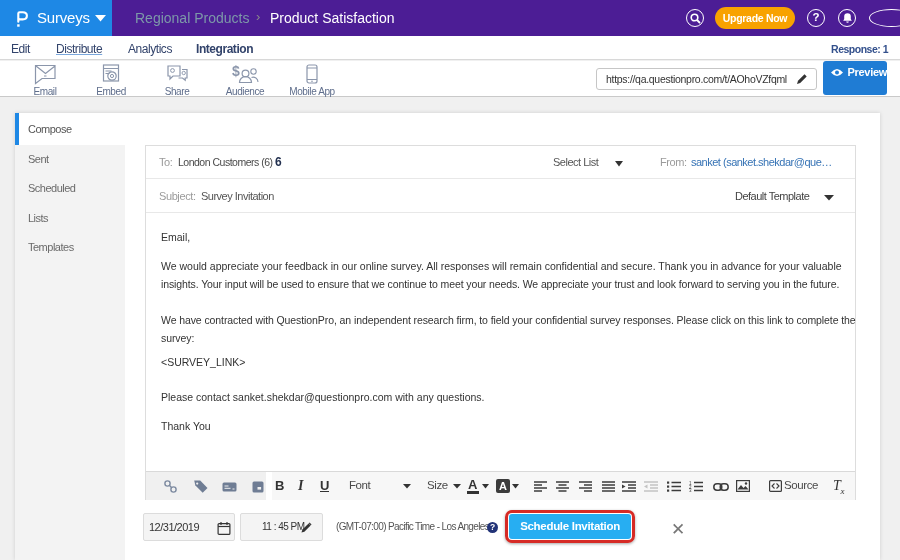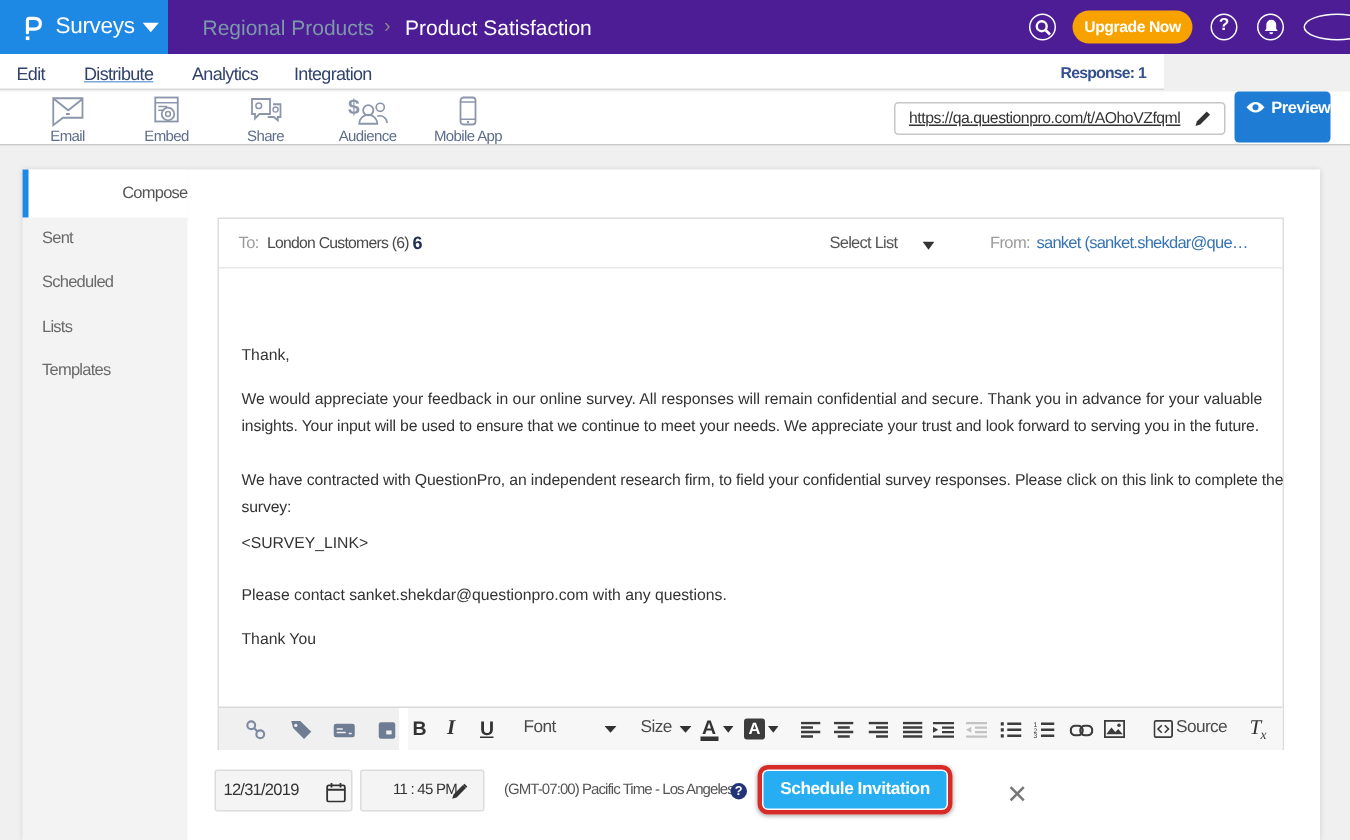--- a/index.html
+++ b/index.html
@@ -9,36 +9,36 @@
 .top { position:absolute; left:0; top:0; width:900px; height:36px; background:#4c1d95; }
 .logo-block { position:absolute; left:0; top:0; width:112px; height:36px; background:#1e88e5; }
 .surveys { position:absolute; left:37px; top:9px; color:#fff; font-size:15px; letter-spacing:-0.2px; }
 .crumb1 { position:absolute; left:135px; top:10px; color:#7d98a9; font-size:14px; }
 .crumbsep { position:absolute; left:256px; top:9px; color:#8a8a8a; font-size:13px; }
 .crumb2 { position:absolute; left:270px; top:10px; color:#ffffff; font-size:14px; }
 .hcircle { position:absolute; top:9px; width:18px; height:18px; border:1.4px solid #fff; border-radius:50%; color:#fff; }
 .upgrade { position:absolute; left:715px; top:7px; width:80px; height:22px; background:#f8a200; border-radius:11px; color:#fff; font-size:10.5px; font-weight:bold; text-align:center; line-height:22px; letter-spacing:-0.3px; }
 
 
-.nav { position:absolute; left:0; top:36px; width:776px; height:24px; background:#fff; border-bottom:1px solid #d8d8d8; }
+.nav { position:absolute; left:0; top:36px; width:900px; height:24px; background:#fff; border-bottom:1px solid #d8d8d8; }
 .nav a { position:absolute; top:6px; color:#32436b; font-size:12px; text-decoration:none; letter-spacing:-0.45px; }
 .resp { position:absolute; top:7px; right:12px; color:#33508c; font-size:10.5px; font-weight:bold; letter-spacing:-0.5px; }
 
 
 .stoolbar { position:absolute; left:0; top:61px; width:900px; height:36px; background:#fff; border-bottom:1px solid #c9c9c9; }
 .sitem { position:absolute; top:3px; text-align:center; color:#5f6e8c; font-size:10px; letter-spacing:-0.4px; }
 .sitem svg { display:block; margin:0 auto 1px auto; }
-.urlbox { position:absolute; left:596px; top:7px; width:221px; height:22px; border:1px solid #c6c6c6; border-radius:3px; background:#fff; font-size:10.5px; letter-spacing:-0.3px; color:#333; line-height:20px; padding-left:9px;text-decoration:underline; }
+.urlbox { position:absolute; left:596px; top:7px; width:221px; height:22px; border:1px solid #c6c6c6; border-radius:3px; background:#fff; font-size:10.5px; letter-spacing:-0.3px; color:#333; line-height:20px; padding-left:9px; }
 .preview { position:absolute; left:823px; top:0; width:64px; height:34px; background:#1f7cd4; border-radius:3px; color:#fff; font-size:11px; font-weight:bold; text-align:right; line-height:22px; letter-spacing:-0.3px; }
 
 
 .sidebar { position:absolute; left:15px; top:113px; width:110px; height:447px; background:#f3f3f3; }
 .content { position:absolute; left:125px; top:113px; width:755px; height:447px; background:#ffffff; }
 .mitem { position:absolute; left:15px; width:110px; font-size:11px; color:#6a6a6a; padding-left:13px; letter-spacing:-0.5px; }
-.mactive { background:#fff; border-left:4px solid #1e88e5; color:#555; padding-left:9px;text-align:right; }
+.mactive { background:#fff; border-left:4px solid #1e88e5; color:#555; padding-left:9px; }
 
 
 .cbox { position:absolute; left:145px; top:145px; width:711px; height:355px; border:1px solid #ddd; background:#fff; }
 .torow { position:absolute; left:0; top:0; width:709px; height:33px; border-bottom:1px solid #e8e8e8; }
 .subjrow { position:absolute; left:0; top:33px; width:709px; height:34px; border-bottom:1px solid #e8e8e8; }
 .lbl { color:#9b9b9b; font-size:11px; letter-spacing:-0.4px; }
 .val { font-size:11px; letter-spacing:-0.5px; }
 .bp { position:absolute; left:15px; width:700px; font-size:10.5px; color:#333; line-height:18px; }
 
 
@@ -84,21 +84,21 @@
         <path d="M7.5 2.2 a3.3 3.3 0 0 1 3.3 3.3 l0 2.6 1 1.6 l-8.6 0 1 -1.6 0 -2.6 a3.3 3.3 0 0 1 3.3 -3.3 z M6.2 10.5 a1.3 1.3 0 0 0 2.6 0 z" fill="#fff"></path>
       </svg>
   </div>
   <div class="hcircle" style="left:869px; font-size:9.5px; font-weight:bold; line-height:15.5px;padding-left:43px;">SS</div>
 </div>
 
 <div class="nav">
   <a style="left:11px;">Edit</a>
   <a style="left:56px; text-decoration:underline; text-decoration-color:#7aa7dc;">Distribute</a>
   <a style="left:128px;">Analytics</a>
-  <a style="left:196px;">Integration</a>
+  <a style="left:196px;font-weight:bold;">Integration</a>
   <span class="resp">Response: 1</span>
 </div>
 
 <div class="stoolbar">
   <div class="sitem" style="left:22px; width:46px;">
     <svg width="24" height="21" viewBox="0 0 24 21">
         <path d="M2.5 1.5 H22 V14.5 H9 L2.5 19.5 Z M3 2 l9.5 7.5 L22 2 M11 12 h2.5" fill="none" stroke="#8b96ab" stroke-width="1.2"></path>
       </svg>
     Email
   </div>
@@ -165,21 +165,29 @@
     <span class="lbl" style="position:absolute; left:13px; top:10px;">To:</span>
     <span class="val" style="position:absolute; left:32px; top:10px; color:#4a4a4a; font-size:10.5px;">London Customers (6)</span>
       <b style="position:absolute; left:129px; top:9px; color:#22304f; font-size:12px; letter-spacing:0;">6</b>
     <span class="val" style="position:absolute; left:407px; top:10px; color:#555;">Select List</span>
     <svg style="position:absolute; left:469px; top:15px;" width="8" height="6">
         <path d="M0 0 L8 0 L4 5.5 Z" fill="#333"></path>
       </svg>
     <span class="lbl" style="position:absolute; left:514px; top:10px;">From:</span>
     <span class="val" style="position:absolute; left:545px; top:10px; width:145px; color:#3673b5; white-space:nowrap; overflow:hidden; text-overflow:ellipsis;">sanket (sanket.shekdar@questionpro.com)</span>
   </div>
-  <p class="bp" style="top:82px;">Thank,</p>
+  <div class="subjrow">
+    <span class="lbl" style="position:absolute; left:13px; top:11px;">Subject:</span>
+    <span class="val" style="position:absolute; left:55px; top:11px; color:#555;">Survey Invitation</span>
+    <span class="val" style="position:absolute; left:589px; top:11px; color:#444;">Default Template</span>
+    <svg style="position:absolute; left:678px; top:16px;" width="10" height="6">
+        <path d="M0 0 L10 0 L5 5.5 Z" fill="#333"></path>
+      </svg>
+  </div>
+  <p class="bp" style="top:82px;">Email,</p>
   <p class="bp" style="top:111px;"><span style="white-space:nowrap;">We would appreciate your feedback in our online survey. All responses will remain confidential and secure. Thank you in advance for your valuable</span><br><span style="white-space:nowrap; letter-spacing:-0.11px;">insights. Your input will be used to ensure that we continue to meet your needs. We appreciate your trust and look forward to serving you in the future.</span></p>
   <p class="bp" style="top:165px; letter-spacing:-0.09px;">We have contracted with QuestionPro, an independent research firm, to field your confidential survey responses. Please click on this link to complete the<br>survey:</p>
   <p class="bp" style="top:207px;">&lt;SURVEY_LINK&gt;</p>
   <p class="bp" style="top:242px;">Please contact sanket.shekdar@questionpro.com with any questions.</p>
   <p class="bp" style="top:271px;">Thank You</p>
 
   <div class="etoolbar">
     <div class="eg1"></div>
     <span style="position:absolute; left:120px; top:0; width:6px; height:28px; background:#fff;"></span>
 

